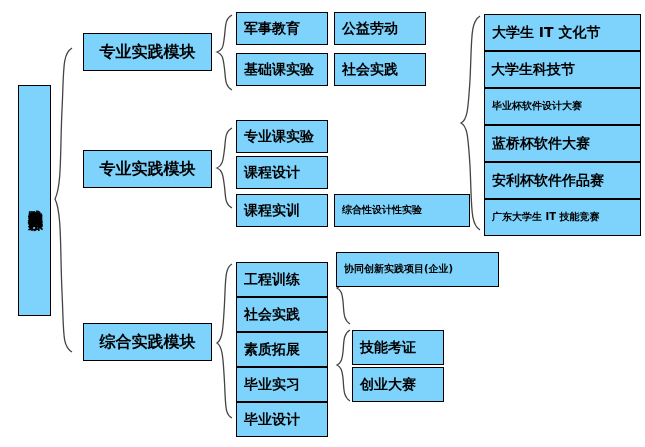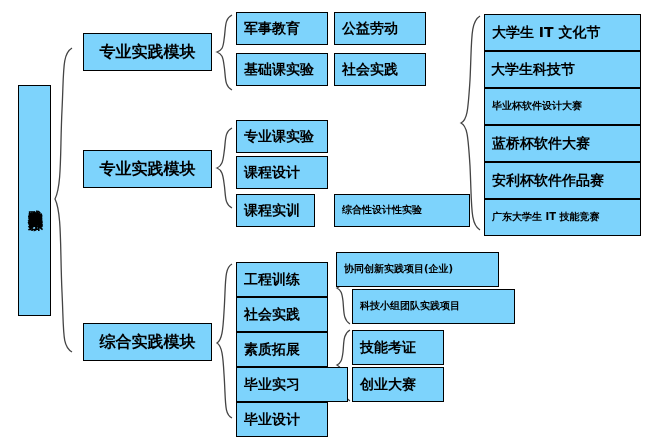--- a/index.html
+++ b/index.html
@@ -130,21 +130,21 @@
   </div>
 
   <div class="node padleft sz-14" style="left:236px; top:120px; width:92px; height:33px;">
     <span class="node-label">专业课实验</span>
   </div>
 
   <div class="node padleft sz-14" style="left:236px; top:156px; width:92px; height:33px;">
     <span class="node-label">课程设计</span>
   </div>
 
-  <div class="node padleft sz-14" style="left:236px; top:194px; width:79px; height:33px;">
+  <div class="node padleft sz-14" style="left:236px; top:194px; width:92px; height:33px;">
     <span class="node-label">课程实训</span>
   </div>
 
 
   <div class="node padleft sz-13" style="left:334px; top:194px; width:136px; height:33px;">
     <span class="node-label">综合性设计性实验</span>
   </div>
 
   <div class="node padleft sz-14" style="left:484px; top:14px; width:157px; height:37px;">
     <span class="node-label">大学生 IT 文化节</span>
@@ -175,35 +175,32 @@
   </div>
 
   <div class="node padleft sz-14" style="left:236px; top:297px; width:92px; height:35px;">
     <span class="node-label">社会实践</span>
   </div>
 
   <div class="node padleft sz-14" style="left:236px; top:332px; width:92px; height:35px;">
     <span class="node-label">素质拓展</span>
   </div>
 
-  <div class="node padleft sz-14" style="left:236px; top:367px; width:112px; height:35px;">
+  <div class="node padleft sz-14" style="left:236px; top:367px; width:92px; height:35px;">
     <span class="node-label">毕业实习</span>
   </div>
 
   <div class="node padleft sz-14" style="left:236px; top:402px; width:92px; height:35px;">
     <span class="node-label">毕业设计</span>
   </div>
 
   <div class="node padleft sz-13" style="left:336px; top:252px; width:163px; height:35px;">
     <span class="node-label">协同创新实践项目(企业)</span>
   </div>
 
-  <div class="node padleft sz-13" style="left:352px; top:289px; width:163px; height:35px;">
-    <span class="node-label">科技小组团队实践项目</span>
-  </div>
 
   <div class="node padleft sz-14" style="left:352px; top:330px; width:92px; height:35px;">
     <span class="node-label">技能考证</span>
   </div>
 
   <div class="node padleft sz-14" style="left:352px; top:367px; width:92px; height:35px;">
     <span class="node-label">创业大赛</span>
   </div>
 
 </div>

